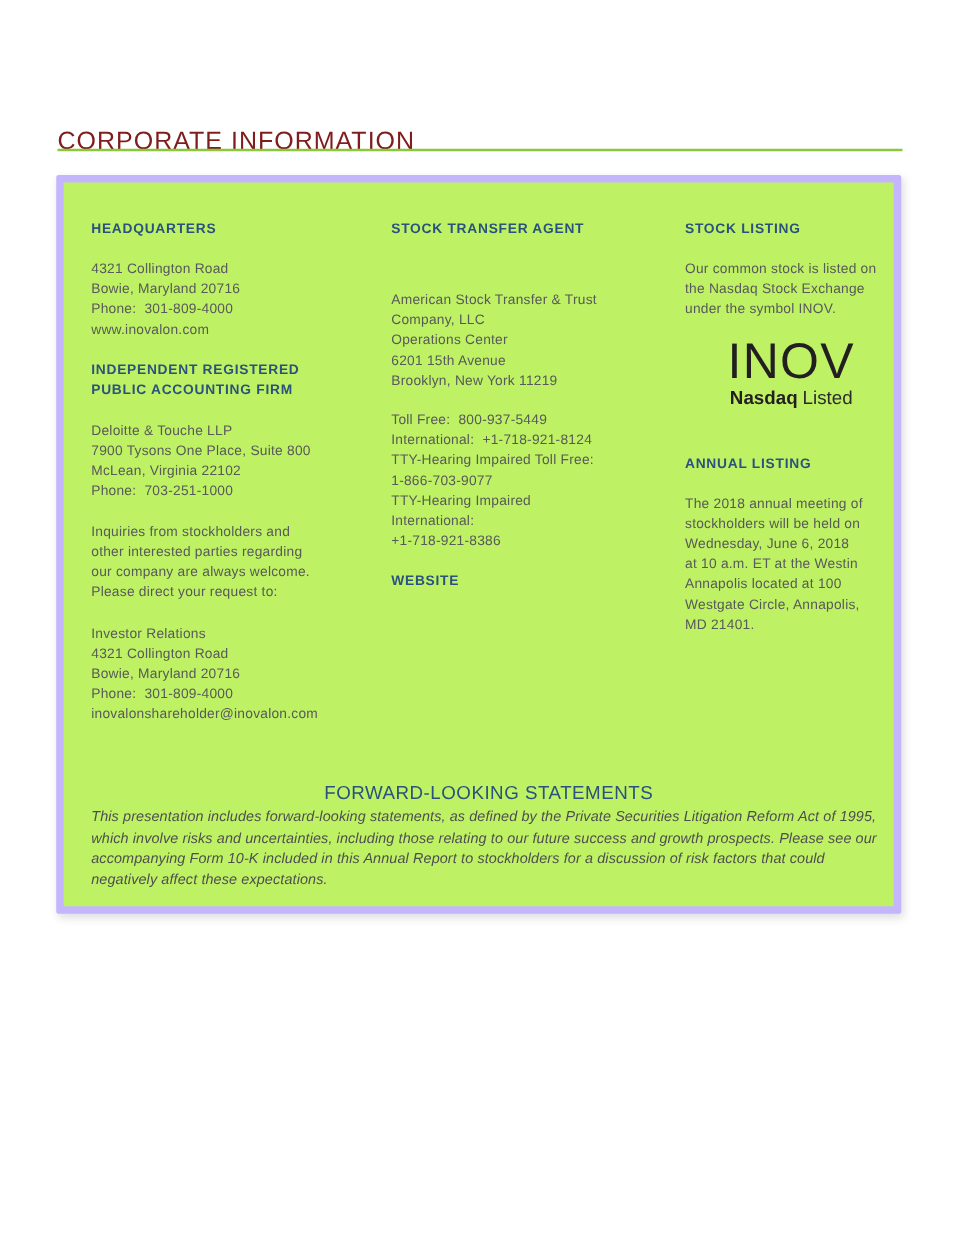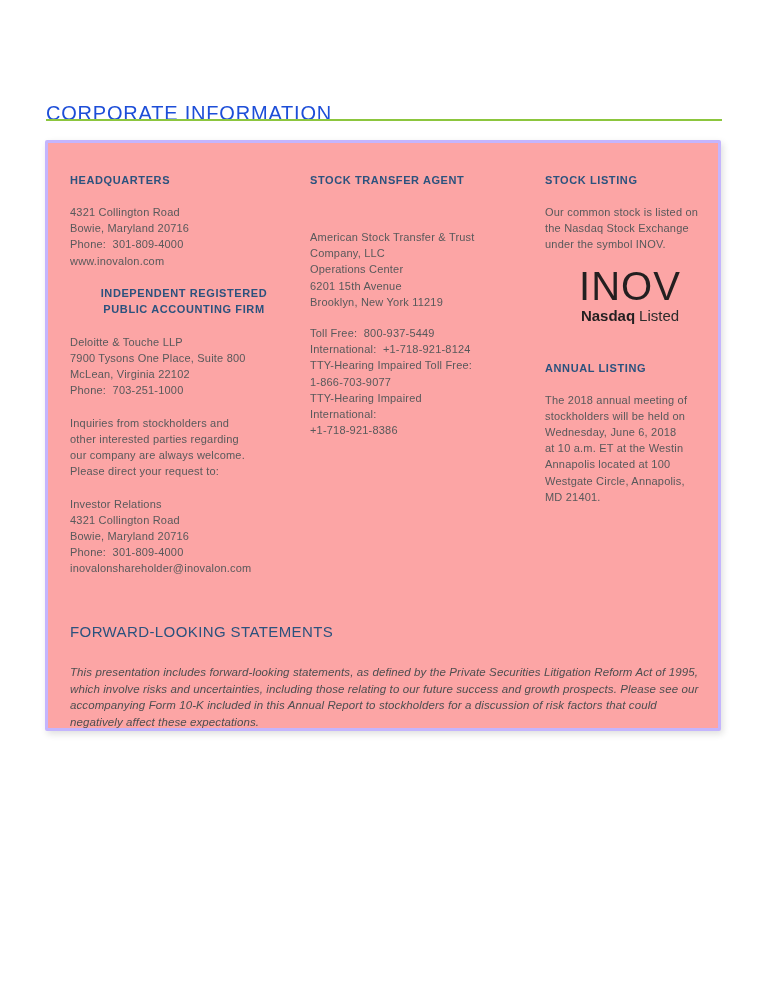--- a/index.html
+++ b/index.html
@@ -6,50 +6,50 @@
   body{
     width:768px;height:992px;position:relative;
     font-family:"Liberation Sans", sans-serif;
     -webkit-font-smoothing:antialiased;
   }
   .page{position:absolute;inset:0;background:#ffffff;}
 
   .page-title{
     position:absolute;left:46px;top:89px;
     font-size:20px;letter-spacing:0.8px;
-    color:#1d4ed8;font-weight:500;
+    color:#7f1d1d;font-weight:500;
   }
   .title-rule{
     position:absolute;left:46px;top:119px;width:676px;height:2px;
     background:#8cc63e;
   }
 
   .card{
     position:absolute;left:45px;top:140px;width:676px;height:591px;
-    background:#fca5a5;border:3px solid #c4b5fd;border-radius:2px;
+    background:#bef264;border:6px solid #c4b5fd;border-radius:2px;
     box-shadow:2px 3px 7px rgba(0,0,0,0.13);
     box-sizing:border-box;
   }
 
   .col{position:absolute;top:29px;}
   .col-1{left:22px;width:228px;}
   .col-2{left:262px;width:228px;}
   .col-3{left:497px;width:170px;}
 
   .sec-heading{
     font-size:11px;font-weight:bold;color:#2b527e;
     letter-spacing:0.6px;line-height:16px;
     margin:0 0 16px 0;white-space:pre-wrap;
   }
   .body-text{
     font-size:11px;color:#58595b;line-height:16.2px;
     letter-spacing:0.2px;margin:0 0 16px 0;white-space:pre-wrap;
   }
   .mb-15{margin-bottom:15px;margin-top:41px;}
-  .mb-17{margin-bottom:17px;text-align:center;}
+  .mb-17{margin-bottom:17px;}
   .mb-18{}
   .mb-0{margin-bottom:0;}
   .heading-tight{margin-bottom:0;}
 
   .nasdaq-logo{
     width:170px;margin-top:12px;margin-bottom:36px;
     text-align:center;color:#231f20;
   }
   .nasdaq-symbol{
     font-size:40px;line-height:42px;font-weight:400;
@@ -57,21 +57,21 @@
   }
   .nasdaq-sub{font-size:15px;line-height:17px;color:#231f20;}
   .nasdaq-name{font-weight:bold;}
   .nasdaq-listed{font-weight:normal;margin-left:4px;color:#2b2b2b;}
 
   .forward{
     position:absolute;left:22px;top:480px;width:636px;
   }
   .forward-heading{
     font-size:15px;color:#2b527e;letter-spacing:0.4px;
-    font-weight:500;margin:0 0 24px 0;
+    font-weight:500;margin:0 0 3px 0;text-align:center;
   }
   .forward-body{
     font-size:11.5px;color:#4d4e50;line-height:16.5px;
     letter-spacing:0.1px;margin:0;font-style:italic;
   }
 </style>
 </head>
 <body>
 
 <div class="page">
@@ -115,20 +115,21 @@
 6201 15th Avenue
 Brooklyn, New York 11219</p>
       <p class="body-text mb-18">Toll Free:  800-937-5449
 International:  +1-718-921-8124
 TTY-Hearing Impaired Toll Free:
 1-866-703-9077
 TTY-Hearing Impaired
 International:
 +1-718-921-8386</p>
 
+      <h2 class="sec-heading heading-tight">WEBSITE</h2>
     </div>
 
     <div class="col col-3">
       <h2 class="sec-heading">STOCK LISTING</h2>
       <p class="body-text mb-0">Our common stock is listed on
 the Nasdaq Stock Exchange
 under the symbol INOV.</p>
 
       <div class="nasdaq-logo">
         <div class="nasdaq-symbol">INOV</div>

